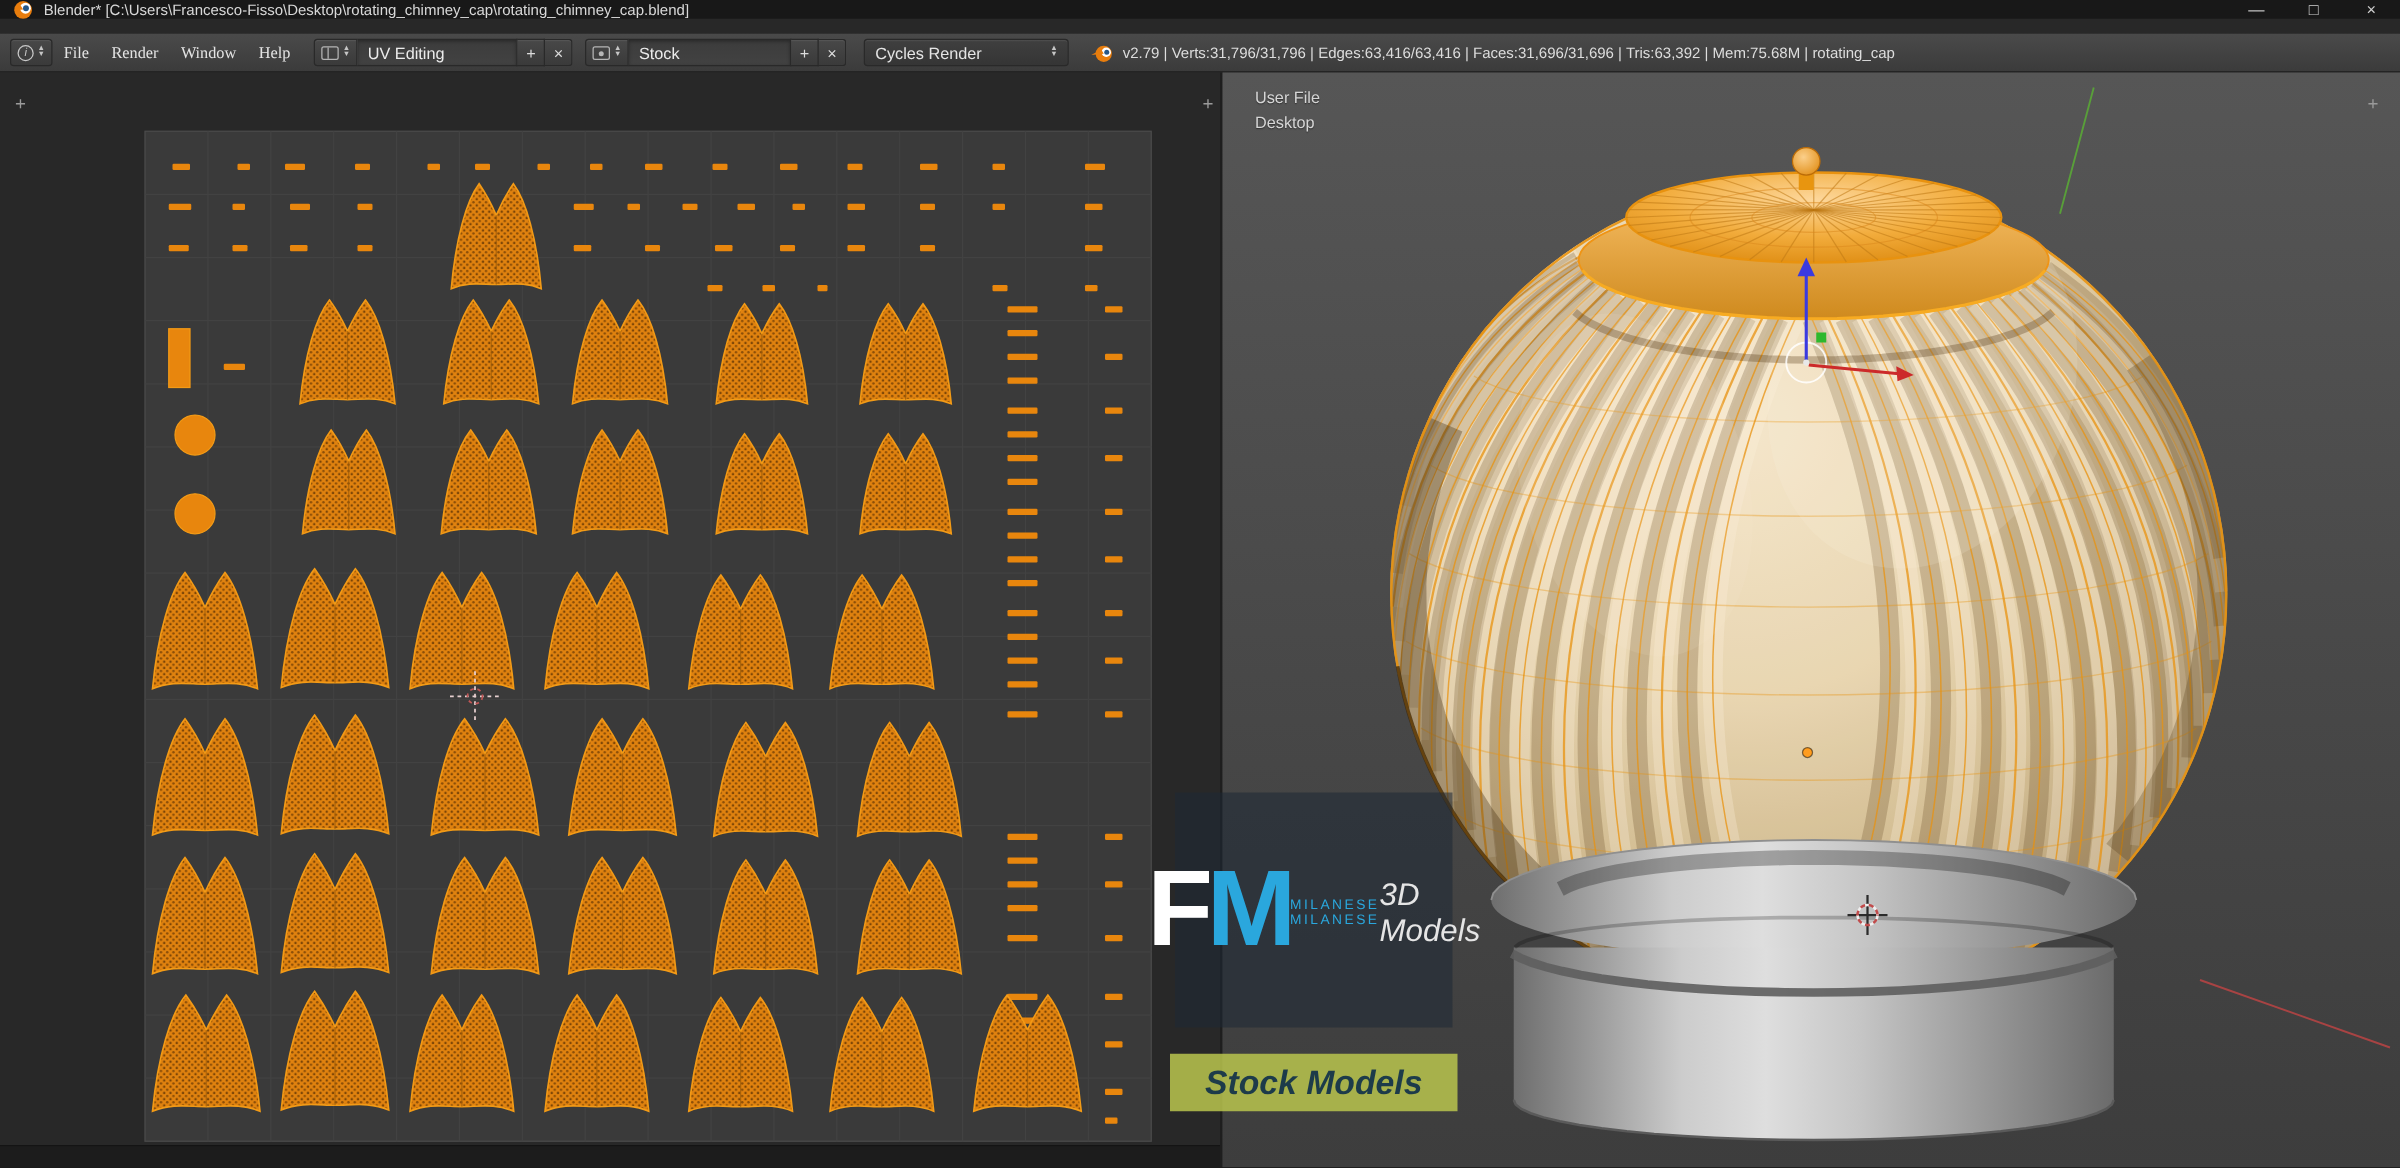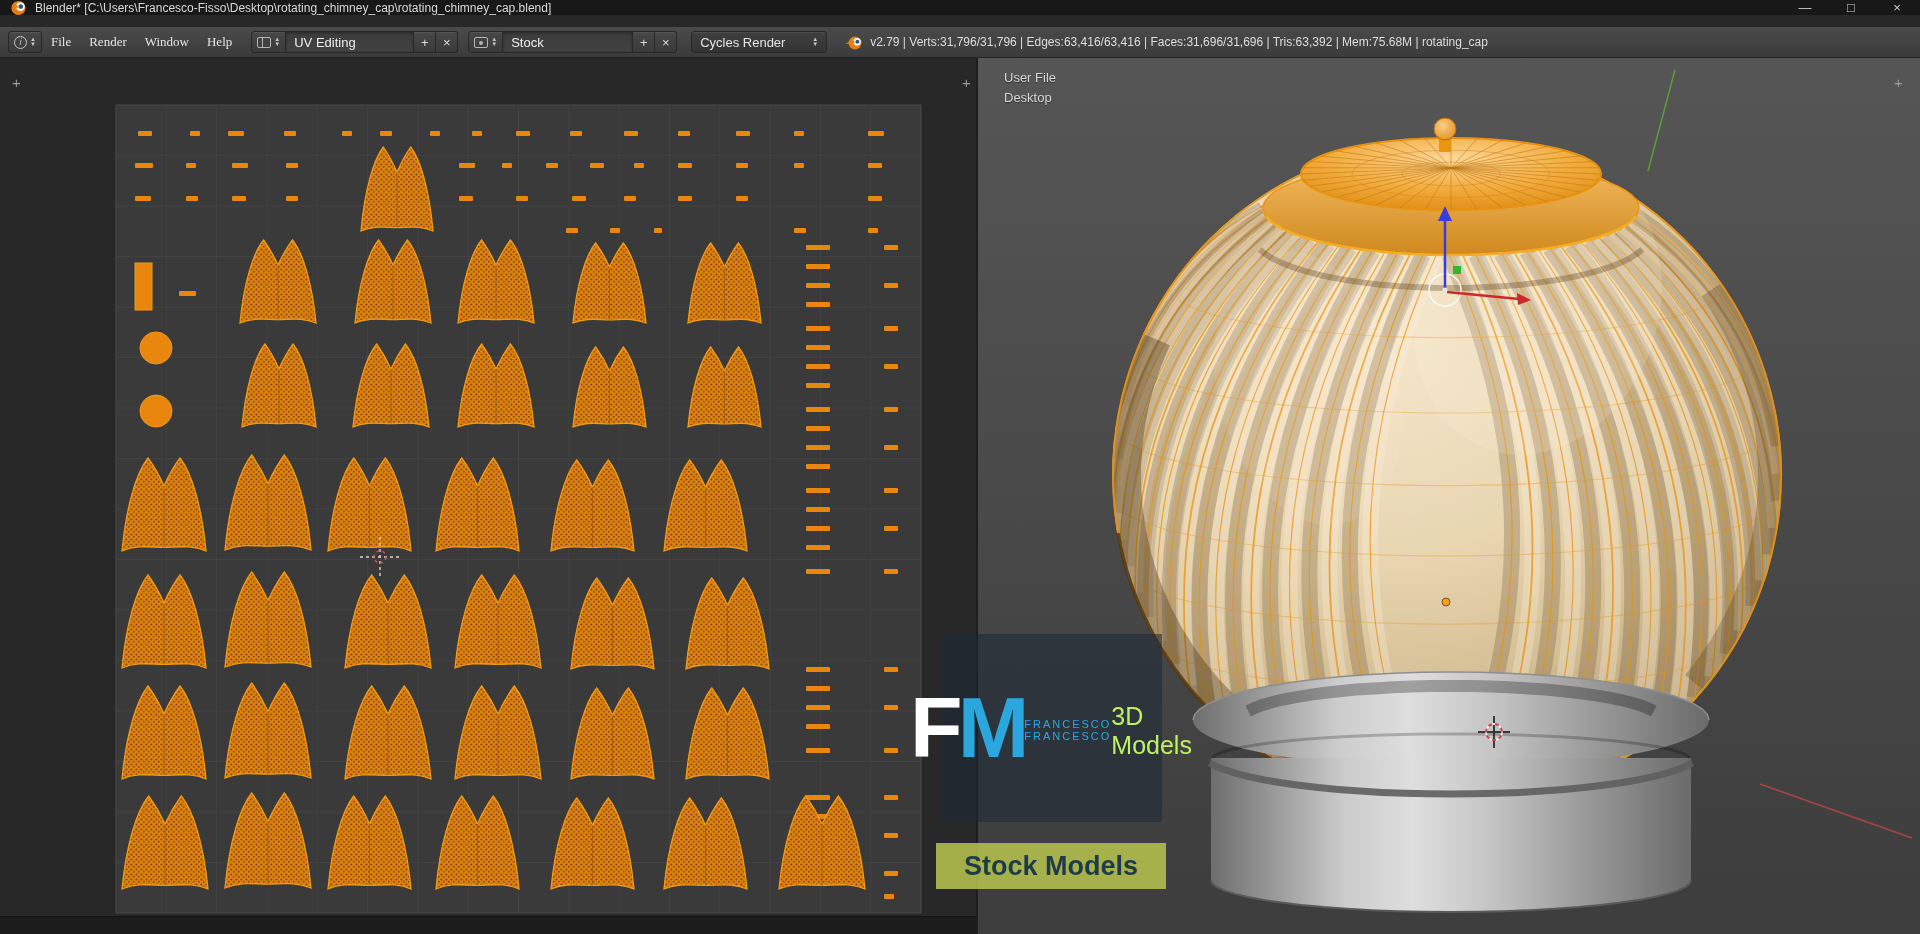--- a/index.html
+++ b/index.html
@@ -30,21 +30,21 @@
   .group { display:flex; margin-left:10px; }
   .group .widget { border-radius:0; border-left-width:0; }
   .group .widget:first-child { border-radius:3px 0 0 3px; border-left-width:1px; }
   .group .widget:last-child { border-radius:0 3px 3px 0; }
   .sq-btn { width:22px; justify-content:center; color:#dcdcdc; font-size:13px; }
   .glyph-box { width:14px; height:11px; border:1px solid #b5b5b5; border-radius:2px; position:relative; }
   .glyph-box.split::after { content:""; position:absolute; left:4px; top:0; bottom:0; width:1px; background:#b5b5b5; }
   .glyph-box.dot::after { content:""; position:absolute; left:4px; top:3px; width:4px; height:4px; border-radius:50%; background:#b5b5b5; }
   .info-i { width:13px; height:13px; border-radius:50%; border:1px solid #c9c9c9; color:#c9c9c9;
             font-size:9px; font-style:italic; display:flex; align-items:center; justify-content:center; }
-  .engine { width:136px; justify-content:space-between; padding:0 8px; margin-left:14px;
+  .engine { width:164px; justify-content:space-between; padding:0 8px; margin-left:14px;
             background:linear-gradient(#3f3f3f,#353535); }
   .stats { margin-left:18px; display:flex; align-items:center; gap:7px; font-size:12px; color:#dddddd; }
 
   
   .main { position:absolute; top:58px; left:0; width:1920px; height:876px; }
   .uv-panel { position:absolute; left:0; top:0; width:978px; height:876px; background:#282828;
               border-right:2px solid #1e1e1e; }
   .uv-footer { position:absolute; left:0; bottom:0; width:100%; height:18px; background:#1c1c1c;
                border-top:1px solid #141414; }
   .vp-panel { position:absolute; left:978px; top:0; width:942px; height:876px;
@@ -52,24 +52,24 @@
   .vp-label { position:absolute; left:26px; color:#d6d6d6; font-size:13px; text-shadow:0 1px 1px rgba(0,0,0,.45); }
   svg.layer { position:absolute; left:0; top:0; }
 
   
   .watermark { position:absolute; left:940px; top:576px; width:222px; height:188px;
                background:rgba(30,40,52,.55); display:flex; flex-direction:row;
                align-items:center; justify-content:center; pointer-events:none; }
   .wm-fm { font-size:86px; font-weight:bold; line-height:.95; letter-spacing:-5px; }
   .wm-f { color:#ffffff; } .wm-m { color:#2aa7dd; }
   .wm-name { font-size:11px; letter-spacing:2px; color:#2aa7dd; margin-top:3px; }
-  .wm-3d { font-size:25px; color:#bef264; margin-top:6px; }
+  .wm-3d { font-size:25px; font-style:italic; color:#e5e5e5; margin-top:6px; }
   .banner { position:absolute; left:936px; top:785px; width:230px; height:46px;
             background:rgba(186,198,78,.85); display:flex; align-items:center; justify-content:center;
-            font-size:27px; font-weight:bold; color:#1d3b4a; pointer-events:none; }
+            font-size:27px; font-weight:bold; font-style:italic; color:#1d3b4a; pointer-events:none; }
 </style>
 </head>
 <body>
 
 <div id="root">
 
   <div class="titlebar">
     <svg class="tb-icon" viewBox="0 0 18 18">
       <circle cx="9" cy="9.5" r="7.5" fill="#e87d0d"></circle>
       <circle cx="11" cy="8" r="4.6" fill="#ffffff"></circle>
@@ -652,19 +652,19 @@
             <circle cx="516" cy="674" r="8" fill="none" stroke="#c14b4b" stroke-width="2" stroke-dasharray="4 3" stroke-dashoffset="3.5"></circle>
           </g>
           <text x="916" y="30" fill="#9a9a9a" font-size="15">+</text>
         </svg>
       <span class="vp-label" style="top:12px">User File</span>
       <span class="vp-label" style="top:32px">Desktop</span>
     </div>
 
     <div class="watermark">
       <div class="wm-fm"><span class="wm-f">F</span><span class="wm-m">M</span></div>
-      <div class="wm-name">FRANCESCO FRANCESCO</div>
+      <div class="wm-name">MILANESE MILANESE</div>
       <div class="wm-3d">3D Models</div>
     </div>
     <div class="banner">Stock Models</div>
 
   </div>
 </div>
 
 </body></html>

